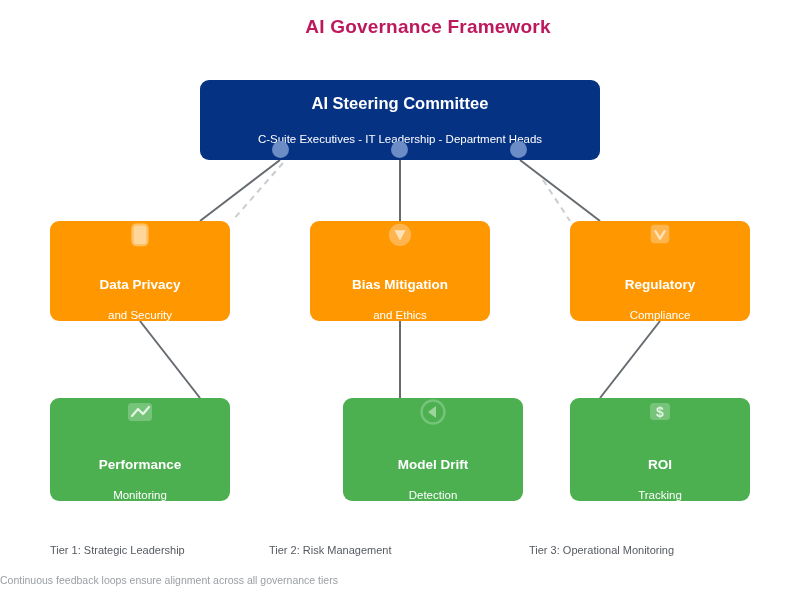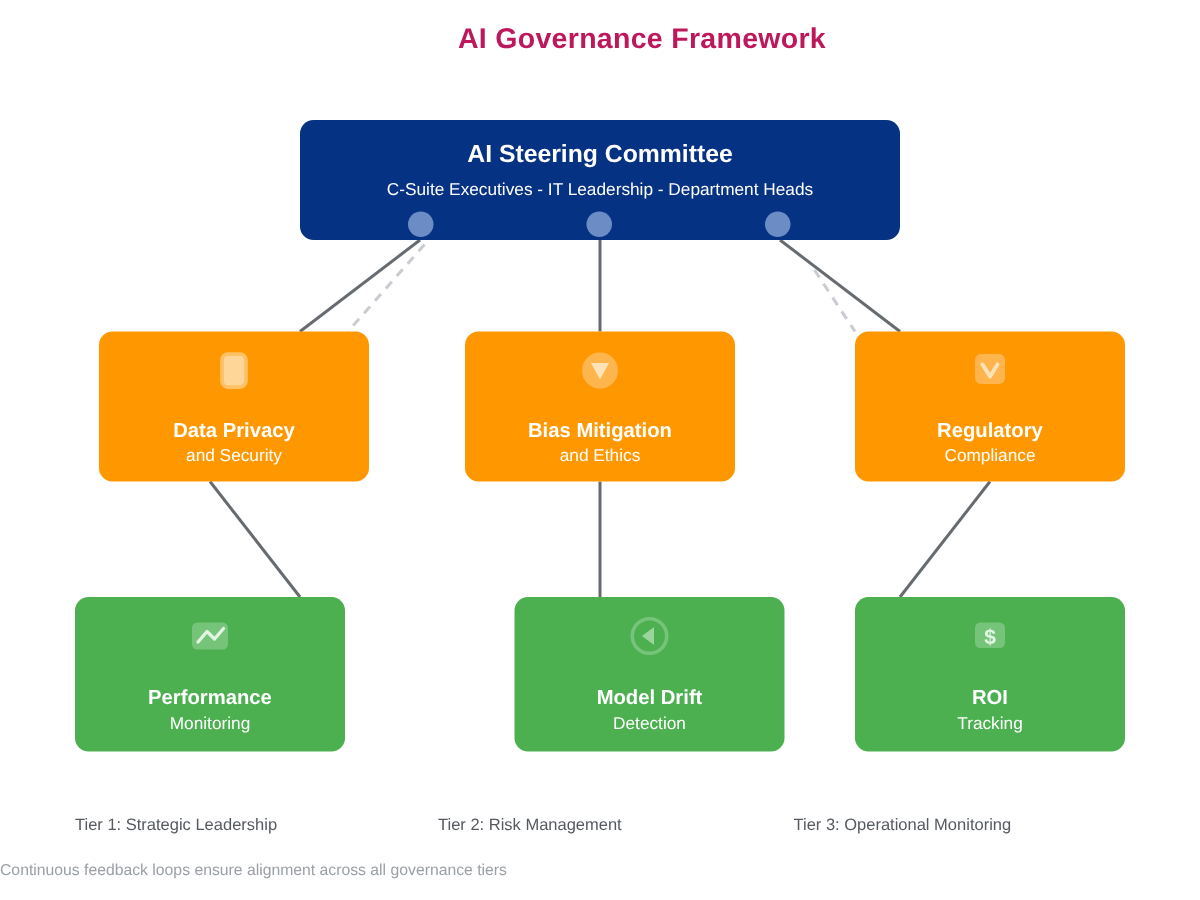--- a/index.html
+++ b/index.html
@@ -49,20 +49,21 @@
   .node {
     position: absolute;
     border-radius: 9px;
     box-sizing: border-box;
     display: flex;
     flex-direction: column;
     align-items: center;
     justify-content: center;
     text-align: center;
     color: #ffffff;
+    gap: 12px;
   }
 
   
   .node-exec {
     left: 200px;
     top: 80px;
     width: 400px;
     height: 80px;
     background: #063284;
     justify-content: flex-start;
@@ -99,21 +100,21 @@
   .exec-dot.d2 { left: 191px; }
   .exec-dot.d3 { left: 310px; }
 
   
   .node-risk {
     top: 221px;
     width: 180px;
     height: 100px;
     background: #FF9800;
   }
-  .node-risk.col1 { left: 66px; }
+  .node-risk.col1 { left: 50px; }
   .node-risk.col2 { left: 310px; align-items: center; }
   .node-risk.col3 { left: 570px; align-items: center; }
 
   
   .node-ops {
     top: 398px;
     width: 180px;
     height: 103px;
     background: #4CAF50;
   }
@@ -144,21 +145,21 @@
   
   .tier-caption {
     position: absolute;
     top: 544px;
     font-size: 11px;
     color: #555a60;
     white-space: nowrap;
     text-align: center;
   }
   .tier-caption.t1 { left: 50px; }
-  .tier-caption.t2 { left: 292px; }
+  .tier-caption.t2 { left: 269px; }
   .tier-caption.t3 { left: 529px; }
 
   .footnote {
     position: absolute;
     left: 0;
     top: 574px;
     width: 796px;
     text-align: left;
     font-size: 10.5px;
     color: #9aa0a6;

